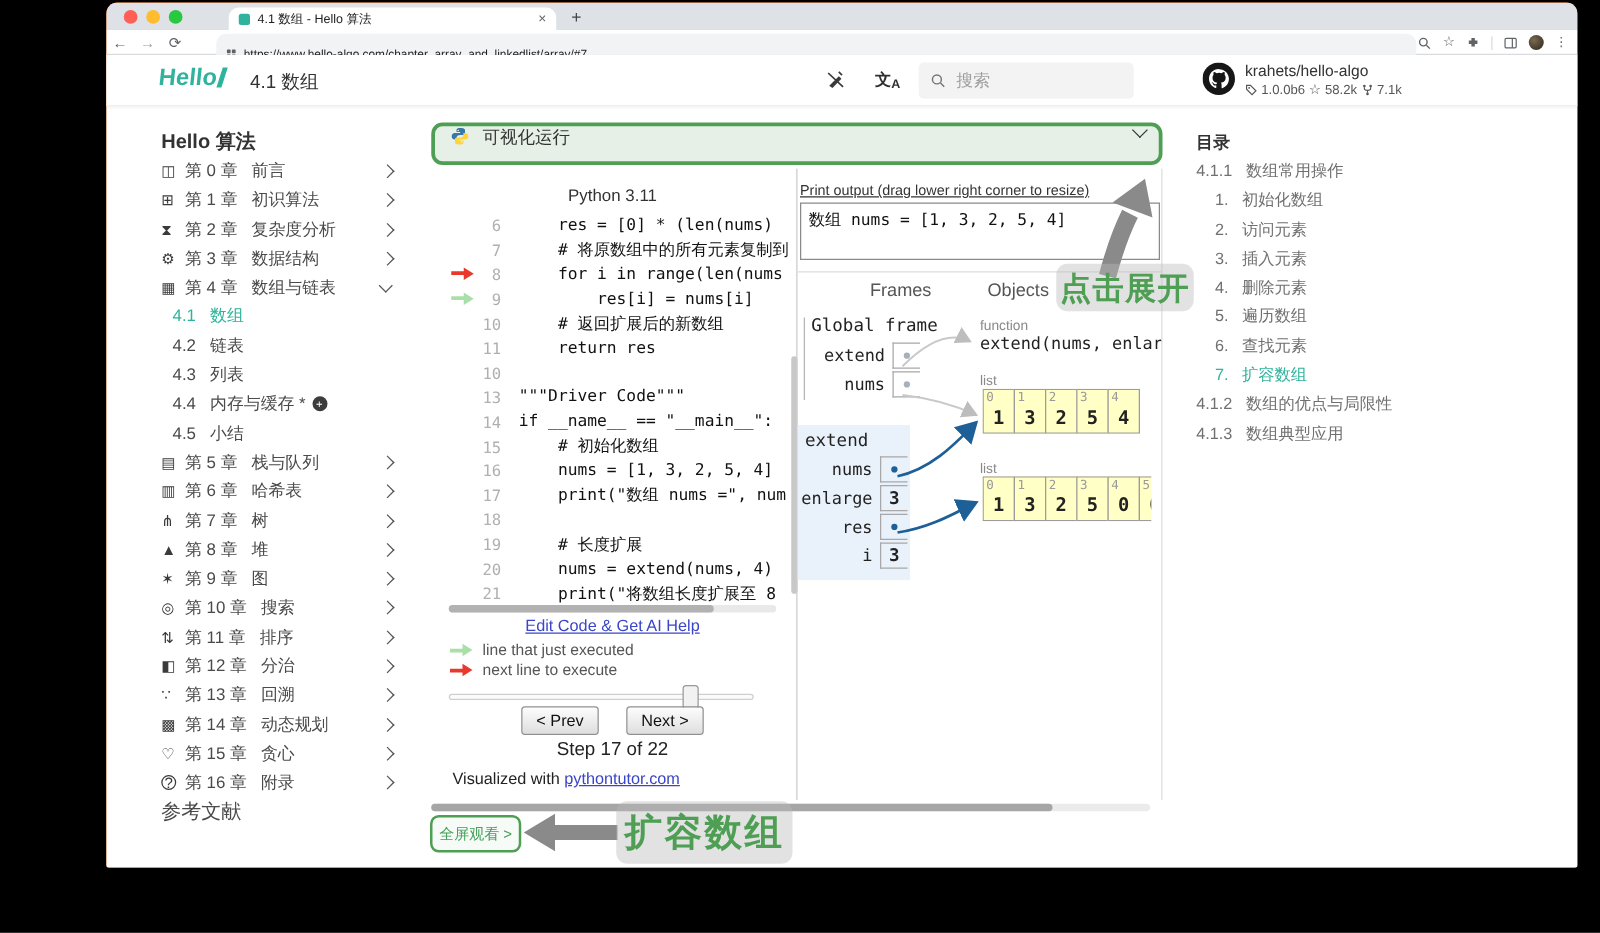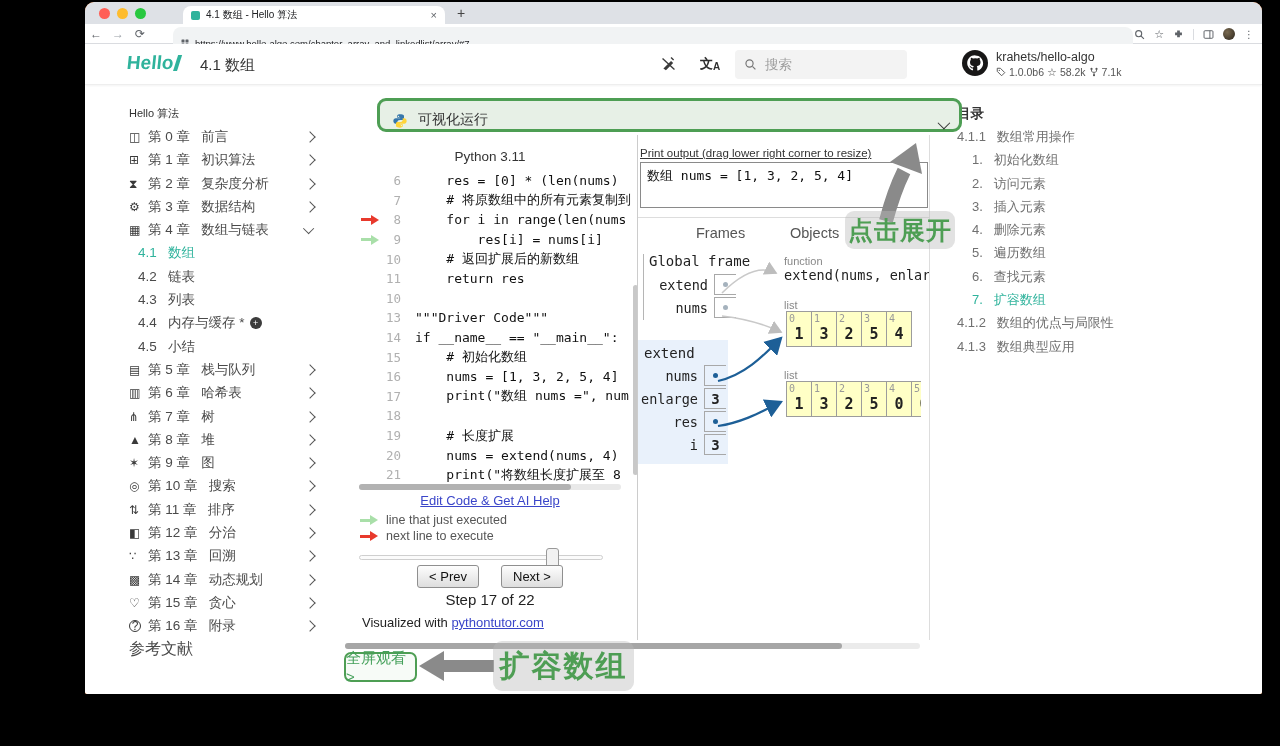--- a/index.html
+++ b/index.html
@@ -47,21 +47,21 @@
   .gh-av { width:26px; height:26px; }
   .gh-meta { margin-left:8px; }
   .gh-name { font-size:12.5px; color:#333; }
   .gh-stats { font-size:10.5px; color:#555; margin-top:2px; display:flex; align-items:center; gap:3px; }
   .gh-stats svg { width:10px; height:10px; }
   .gh-stats .star-g { font-size:11px; line-height:1; color:#555; }
 
   
   .body { position:relative; display:flex; height:610px; overflow:hidden; }
   .sidebar { width:245px; padding:17px 16px 0 44px; flex:0 0 auto; overflow:hidden; }
-  .s-title { height:23.3px; display:flex; align-items:center; font-size:11px; font-weight:400; color:#333; white-space:pre; }
+  .s-title { height:23.3px; display:flex; align-items:center; font-size:16px; font-weight:700; color:#333; white-space:pre; }
   .s-row { height:23.3px; display:flex; align-items:center; color:#4a4a4a; }
   .s-ico { width:19px; font-size:12px; color:#3a3a3a; flex:0 0 auto; text-align:left; }
   .s-ico.circled span,.circ { display:inline-block; width:12px; height:12px; border:1.2px solid #3a3a3a; border-radius:50%; text-align:center; line-height:11px; }
   .s-lbl { font-size:13.5px; white-space:pre; }
   .chev { margin-left:auto; width:8px; height:8px; border-right:1.6px solid #555; border-bottom:1.6px solid #555; flex:0 0 auto; }
   .chev-right { transform:rotate(-45deg); }
   .chev-down { transform:rotate(45deg) translateX(-2px); }
   .s-child { height:23.3px; display:flex; align-items:center; padding-left:9px; font-size:13.5px; color:#4a4a4a; white-space:pre; }
   .s-child.active { color:#2fb39c; }
   .badge { width:12px; height:12px; border-radius:50%; background:#3c3c3c; color:#fff; font-size:9px; line-height:12px; text-align:center; margin-left:5px; }
@@ -69,21 +69,21 @@
 
   .main { position:relative; width:615px; flex:0 0 auto; }
 
   .toc { width:317px; padding:17px 10px 0 12px; flex:0 0 auto; overflow:hidden; }
   .t-title { height:23.3px; display:flex; align-items:center; font-size:13.5px; font-weight:600; color:#333; }
   .t-row { height:23.3px; display:flex; align-items:center; font-size:13px; color:#707070; white-space:pre; }
   .t-row.lvl1 { padding-left:15px; }
   .t-row.active { color:#2fb39c; }
 
   
-  .expander { position:absolute; left:15px; top:13px; width:585px; height:34px; border:3px solid #4e9e54; border-radius:9px; background:#e7f0e6; display:flex; align-items:flex-end; padding:0 12px; z-index:2;margin-left:32px; }
+  .expander { position:absolute; left:15px; top:13px; width:585px; height:34px; border:3px solid #4e9e54; border-radius:9px; background:#e7f0e6; display:flex; align-items:flex-start; padding:0 12px; z-index:2; }
   .expander svg { width:16px; height:16px; }
   .exp-label { font-size:14px; color:#333; margin-left:10px; }
   .exp-chev { margin-left:auto; width:9px; height:9px; border-right:1.8px solid #333; border-bottom:1.8px solid #333; transform:rotate(45deg) translateY(-2px); }
 
   
   .tutor { position:absolute; left:15px; top:50px; width:585px; height:510px; background:#fff; }
   .py-ver { position:absolute; left:0; top:14px; width:290px; text-align:center; font-size:13.5px; color:#333; }
   .codebox { position:absolute; left:2px; top:36px; width:286px; height:314px; overflow:hidden; }
   .crow { height:19.6px; display:flex; align-items:center; }
   .gut { width:32px; flex:0 0 auto; padding-left:14px; }
@@ -134,21 +134,21 @@
   .hl-1 { left:148px; top:176px; }
   .hl-2 { left:148px; top:246px; }
   .cell { position:relative; width:26px; height:36px; border:1px solid #9c9c9c; background:#ffffc6; margin-right:-1px; flex:0 0 auto; }
   .idx { position:absolute; top:1px; left:2px; font:10px "DejaVu Sans Mono",monospace; color:#999; }
   .val { position:absolute; bottom:3px; left:0; width:100%; text-align:center; font:600 15px "DejaVu Sans Mono",monospace; color:#222; }
   .rc svg.arrows { position:absolute; left:0; top:0; pointer-events:none; }
 
   
   .main-hscroll { position:absolute; left:15px; top:558px; width:575px; height:6px; background:#ebebeb; border-radius:3px; }
   .main-hscroll .thumb { width:497px; height:6px; background:#a6a6a6; border-radius:3px; }
-  .fs-btn { position:absolute; left:14px; top:567px; width:73px; height:30px; border:2.5px solid #4e9e54; border-radius:7px; background:#f7fbf7; display:flex; align-items:center; justify-content:center; font-size:15px; color:#44a05a; z-index:2; }
+  .fs-btn { position:absolute; left:14px; top:567px; width:73px; height:30px; border:2.5px solid #4e9e54; border-radius:7px; background:#f7fbf7; display:flex; align-items:center; justify-content:center; font-size:12px; color:#44a05a; z-index:2; }
 
   
   .ann { position:absolute; z-index:30; }
   .ann-box { border-radius:9px; background:rgba(186,186,186,.42); display:flex; align-items:center; justify-content:center; font-weight:700; color:#4e9e54; }
   .ann-expand { left:515px; top:126px; width:110px; height:38px; font-size:25px; letter-spacing:1px; }
   .ann-fs { left:163px; top:556px; width:141px; height:50px; font-size:30px; letter-spacing:2px; }
 
   a { cursor:pointer; }
 </style>
 </head>

